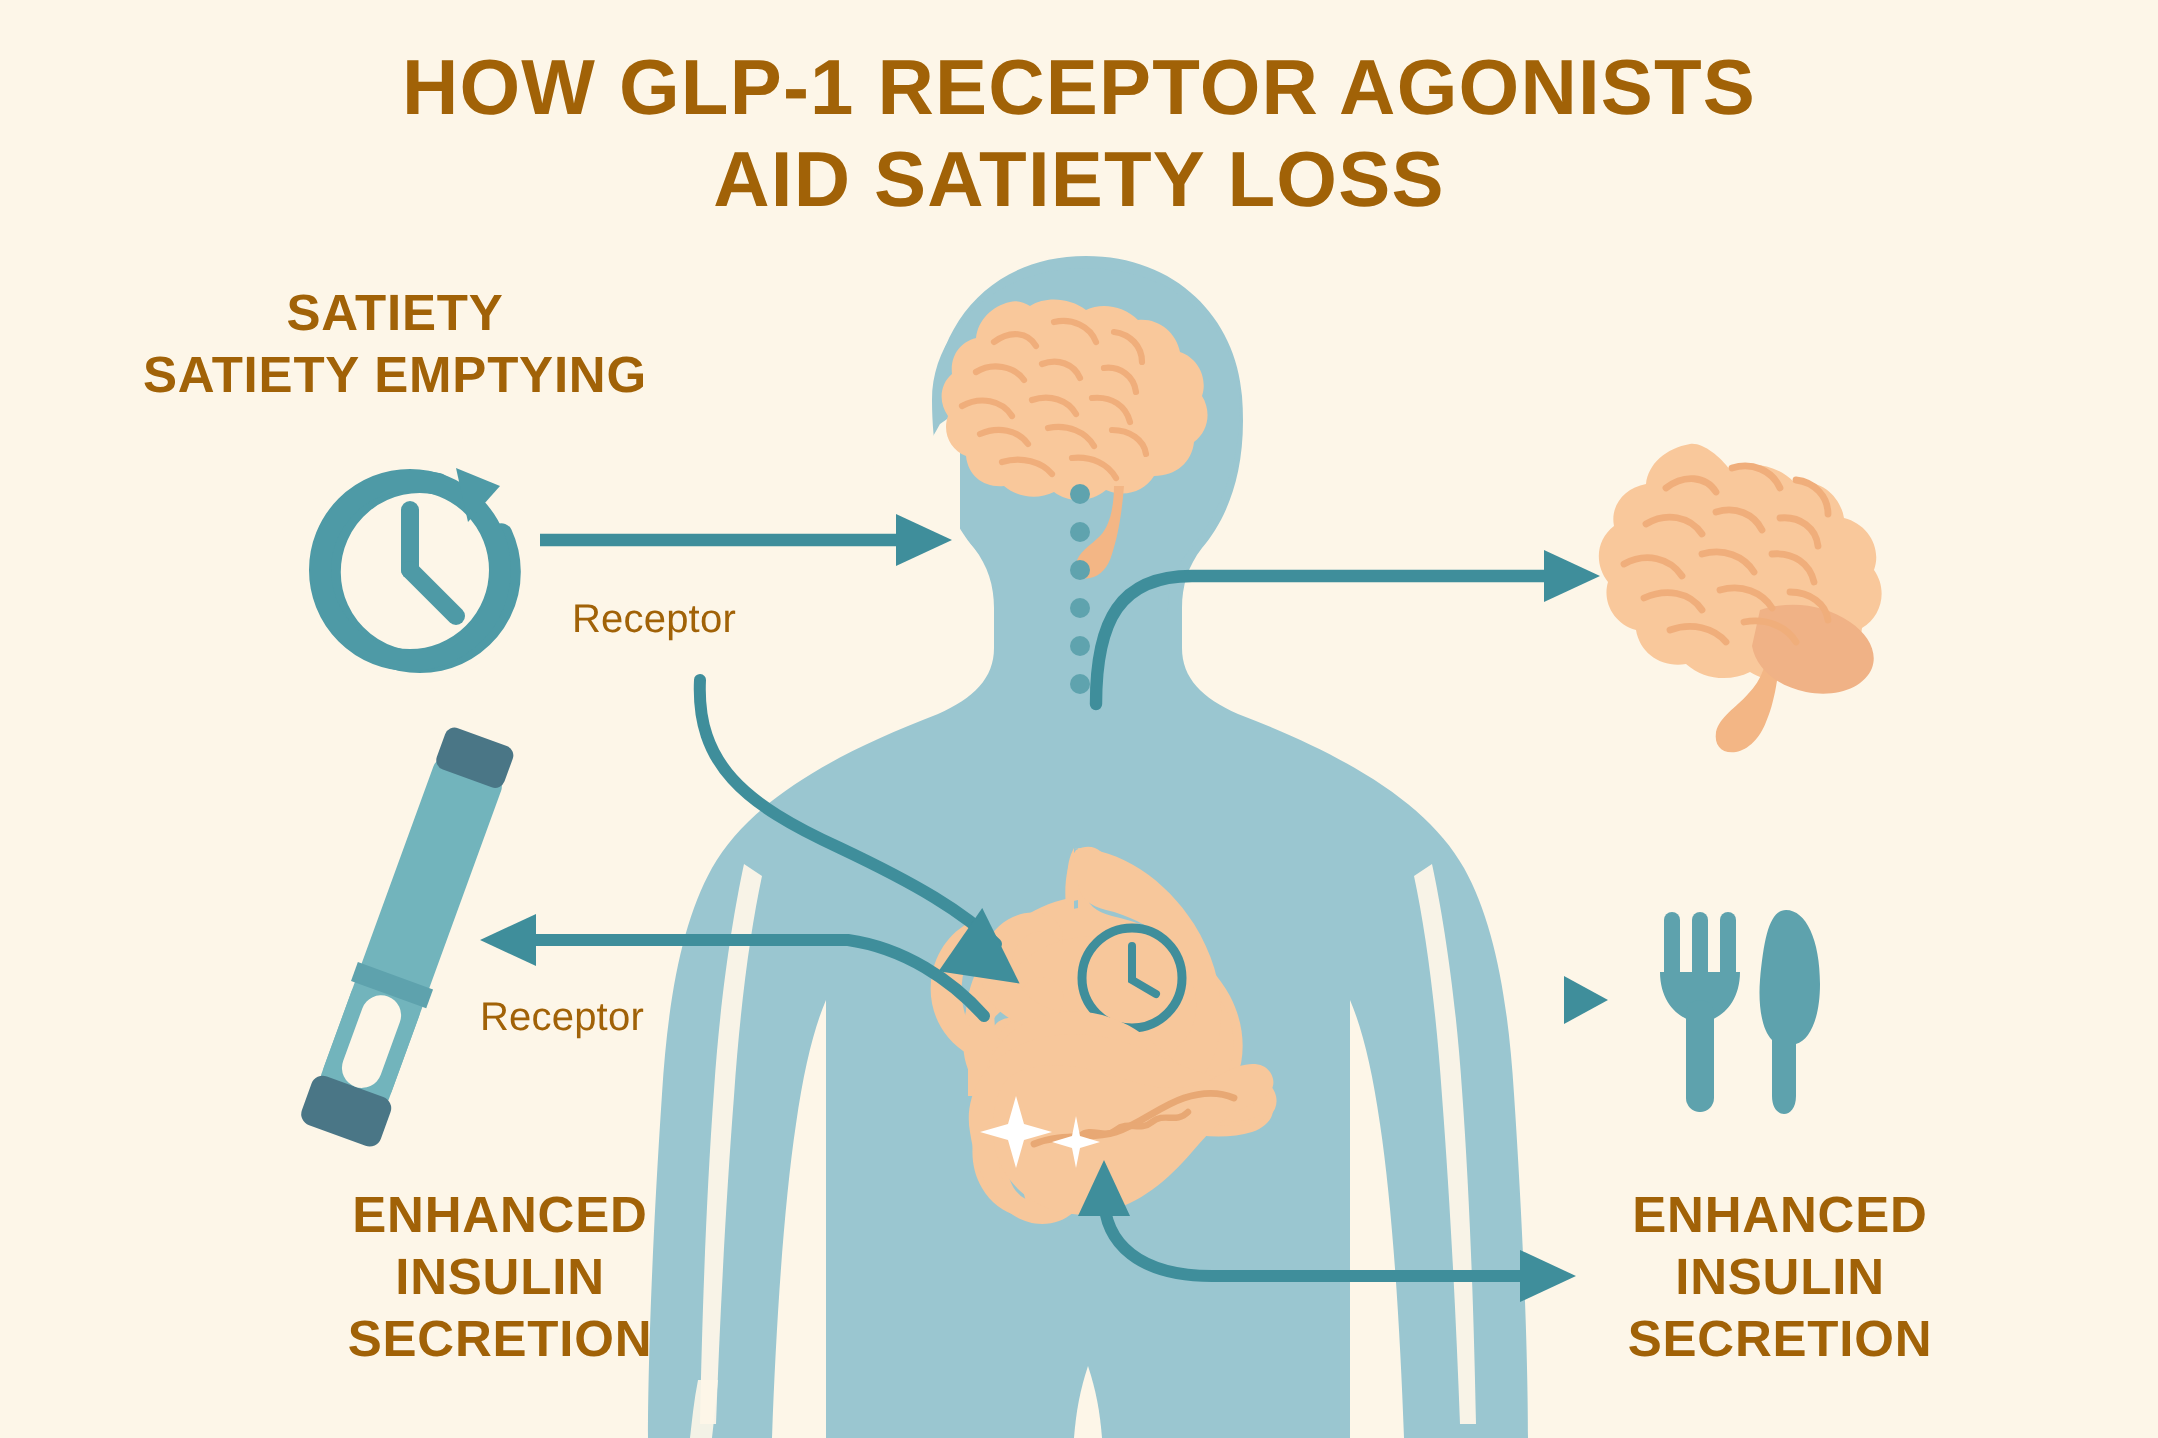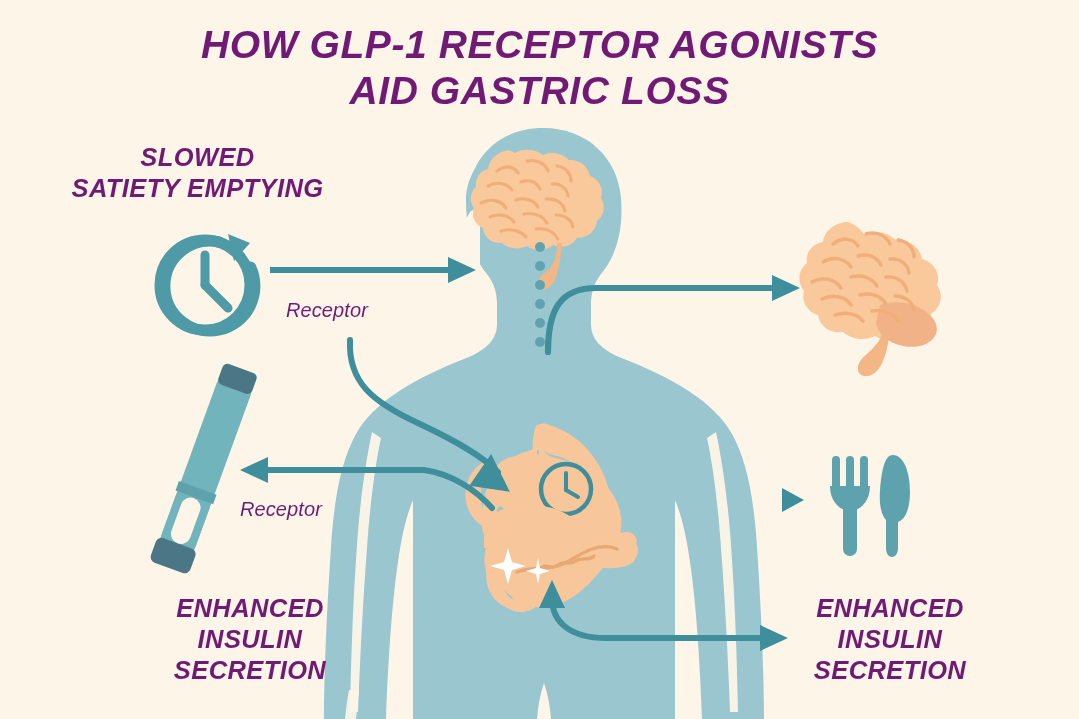--- a/index.html
+++ b/index.html
@@ -7,21 +7,21 @@
   body{
     width:1079px;height:719px;
     background:#FDF6E8;
     font-family:"Liberation Sans","DejaVu Sans",sans-serif;
     overflow:hidden;
     position:relative;
   }
   #stage{position:relative;width:1079px;height:719px;overflow:hidden;background:#FDF6E8;}
   #art{position:absolute;left:0;top:0;width:1079px;height:719px;}
 
-  .txt{position:absolute;color:#701a75;line-height:1.12;font-style:italic;}
+  .txt{position:absolute;color:#a16207;line-height:1.12;}
 
   #title{
     left:0;top:22px;width:1079px;text-align:center;
     font-size:39px;font-weight:bold;letter-spacing:0.6px;
     line-height:1.18;
   }
 
   .label-cap{
     font-size:25.5px;font-weight:bold;letter-spacing:0.4px;text-align:center;
     line-height:1.22;
@@ -327,25 +327,25 @@
       <g>
         <path d="M893,455 C903,455 910,470 910,492 C910,509 905,520 898,522
                  L898,548 C898,554 895,557 892,557 C889,557 886,554 886,548
                  L886,520 C881,515 879,503 880,490 C882,468 885,455 893,455 Z"></path>
       </g>
     </g>
   </svg>
 
   <div class="txt" id="title">
     <div>HOW GLP-1 RECEPTOR AGONISTS</div>
-    <div>AID GASTRIC LOSS</div>
+    <div>AID SATIETY LOSS</div>
   </div>
 
   <div class="txt label-cap" id="lbl-slowed">
-    <div>SLOWED</div>
+    <div>SATIETY</div>
     <div>SATIETY EMPTYING</div>
   </div>
 
 
   <div class="txt label-cap" id="lbl-decreased">
   </div>
 
   <div class="txt label-cap" id="lbl-enhanced-l">
     <div>ENHANCED</div>
     <div>INSULIN</div>

